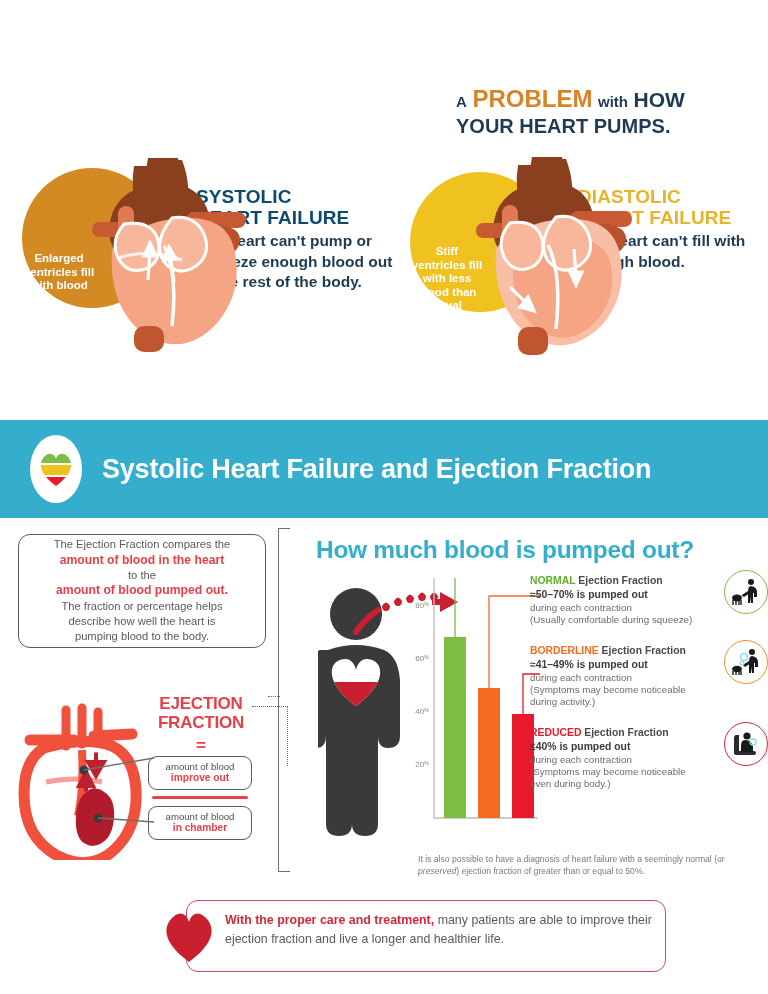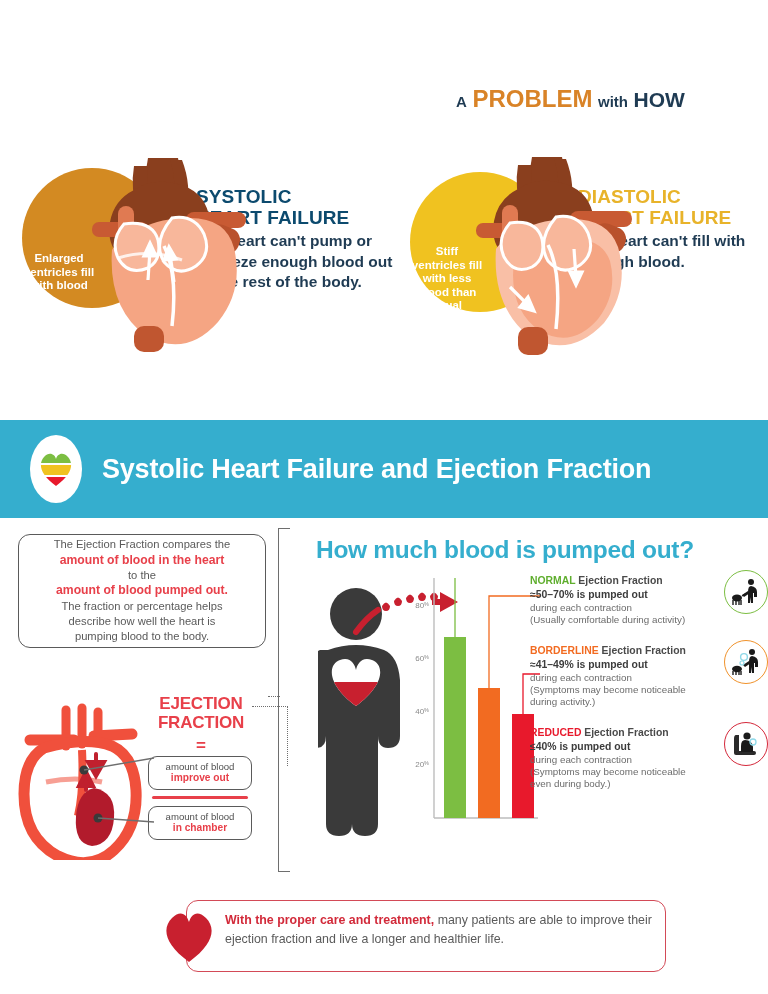--- a/index.html
+++ b/index.html
@@ -212,20 +212,21 @@
   <div class="top-section">
 
 
     <div class="subtitle-block">
       <div class="ln">
         <span class="sub-small">A</span>
         <span class="sub-orange">PROBLEM</span>
         <span class="sub-small">with</span>
         <span class="sub-dark">HOW</span>
       </div>
+      <div class="ln sub-dark">YOUR HEART PUMPS.</div>
     </div>
 
     <div class="blob blob-systolic"></div>
     <div class="blob-label blob-label-sys">Enlarged ventricles fill with blood</div>
 
     <div class="heart-art heart-sys">
       <svg width="190" height="210" viewBox="0 0 190 210">
 
         <path d="M70 8 q-6 30 -2 52 l34 0 q4 -24 -2 -52 z" fill="#8A3F1E"></path>
         <path d="M56 16 q-4 24 4 44 l14 -4 q-6 -20 -4 -40 z" fill="#8A3F1E"></path>
@@ -459,21 +460,21 @@
 
     <div class="legend">
 
       <div class="legend-item" style="top:56px">
         <div class="legend-text">
           <div class="legend-head">
             <span style="color:#5FAE2E">NORMAL</span><span class="plain"> Ejection Fraction</span>
           </div>
           <div class="legend-bold">≈50–70% is pumped out</div>
           <div class="legend-sub">during each contraction</div>
-          <div class="legend-sub">(Usually comfortable during activity)</div>
+          <div class="legend-sub">(Usually comfortable during squeeze)</div>
         </div>
         <div class="legend-icon" style="border:1.6px solid #7CBE42; top:-4px">
           <svg width="30" height="28" viewBox="0 0 30 28">
             <circle cx="20" cy="4" r="3" fill="#1A1A1A"></circle>
             <path d="M20 8 q6 1 6 6 l0 5 l-3 0 l0 -4 l-1 0 l0 10 l-2 0 l0 -6 l-1 6 l-2 0 l0 -11 q0 -6 3 -6z" fill="#1A1A1A"></path>
             <path d="M17 13 l-6 4 l2 2 l6 -4z" fill="#1A1A1A"></path>
             <ellipse cx="6" cy="20" rx="5" ry="3.4" fill="#1A1A1A"></ellipse>
             <path d="M2 22 l0 5 M5 22 l0 5 M8 22 l0 5 M10 22 l0 5" stroke="#1A1A1A" stroke-width="1.4"></path>
             <path d="M11 18 l3 -2" stroke="#1A1A1A" stroke-width="1.2"></path>
           </svg>
@@ -519,20 +520,23 @@
             <path d="M8 22 l16 0 q2 0 2 2 q0 2 -2 2 l-16 0z" fill="#2A2A2A"></path>
             <circle cx="17" cy="7" r="3.6" fill="#1A1A1A"></circle>
             <path d="M15 11 q7 0 8 7 l0 4 l-12 0 l0 -5 q0 -6 4 -6z" fill="#1A1A1A"></path>
             <path d="M11 20 l12 0 l0 3 l-12 0z" fill="#1A1A1A"></path>
             <circle cx="23" cy="13" r="3" fill="none" stroke="#8FD8E8" stroke-width="1.3"></circle>
           </svg>
         </div>
       </div>
     </div>
 
+    <div class="chart-note">
+      It is also possible to have a diagnosis of heart failure with a seemingly normal (or <i>preserved</i>) ejection fraction of greater than or equal to 50%.
+    </div>
 
     <div class="footer-heart">
       <svg width="58" height="54" viewBox="0 0 58 54">
         <path d="M29 52 C4 34 2 18 12 8 C21 -1 27 5 29 12 C31 5 37 -1 46 8 C56 18 54 34 29 52 Z" fill="#C8202F"></path>
       </svg>
     </div>
     <div class="footer-box">
       <div class="footer-text">
         <b>With the proper care and treatment,</b><span> many patients are able to improve their ejection fraction and live a longer and healthier life.</span>
       </div>

